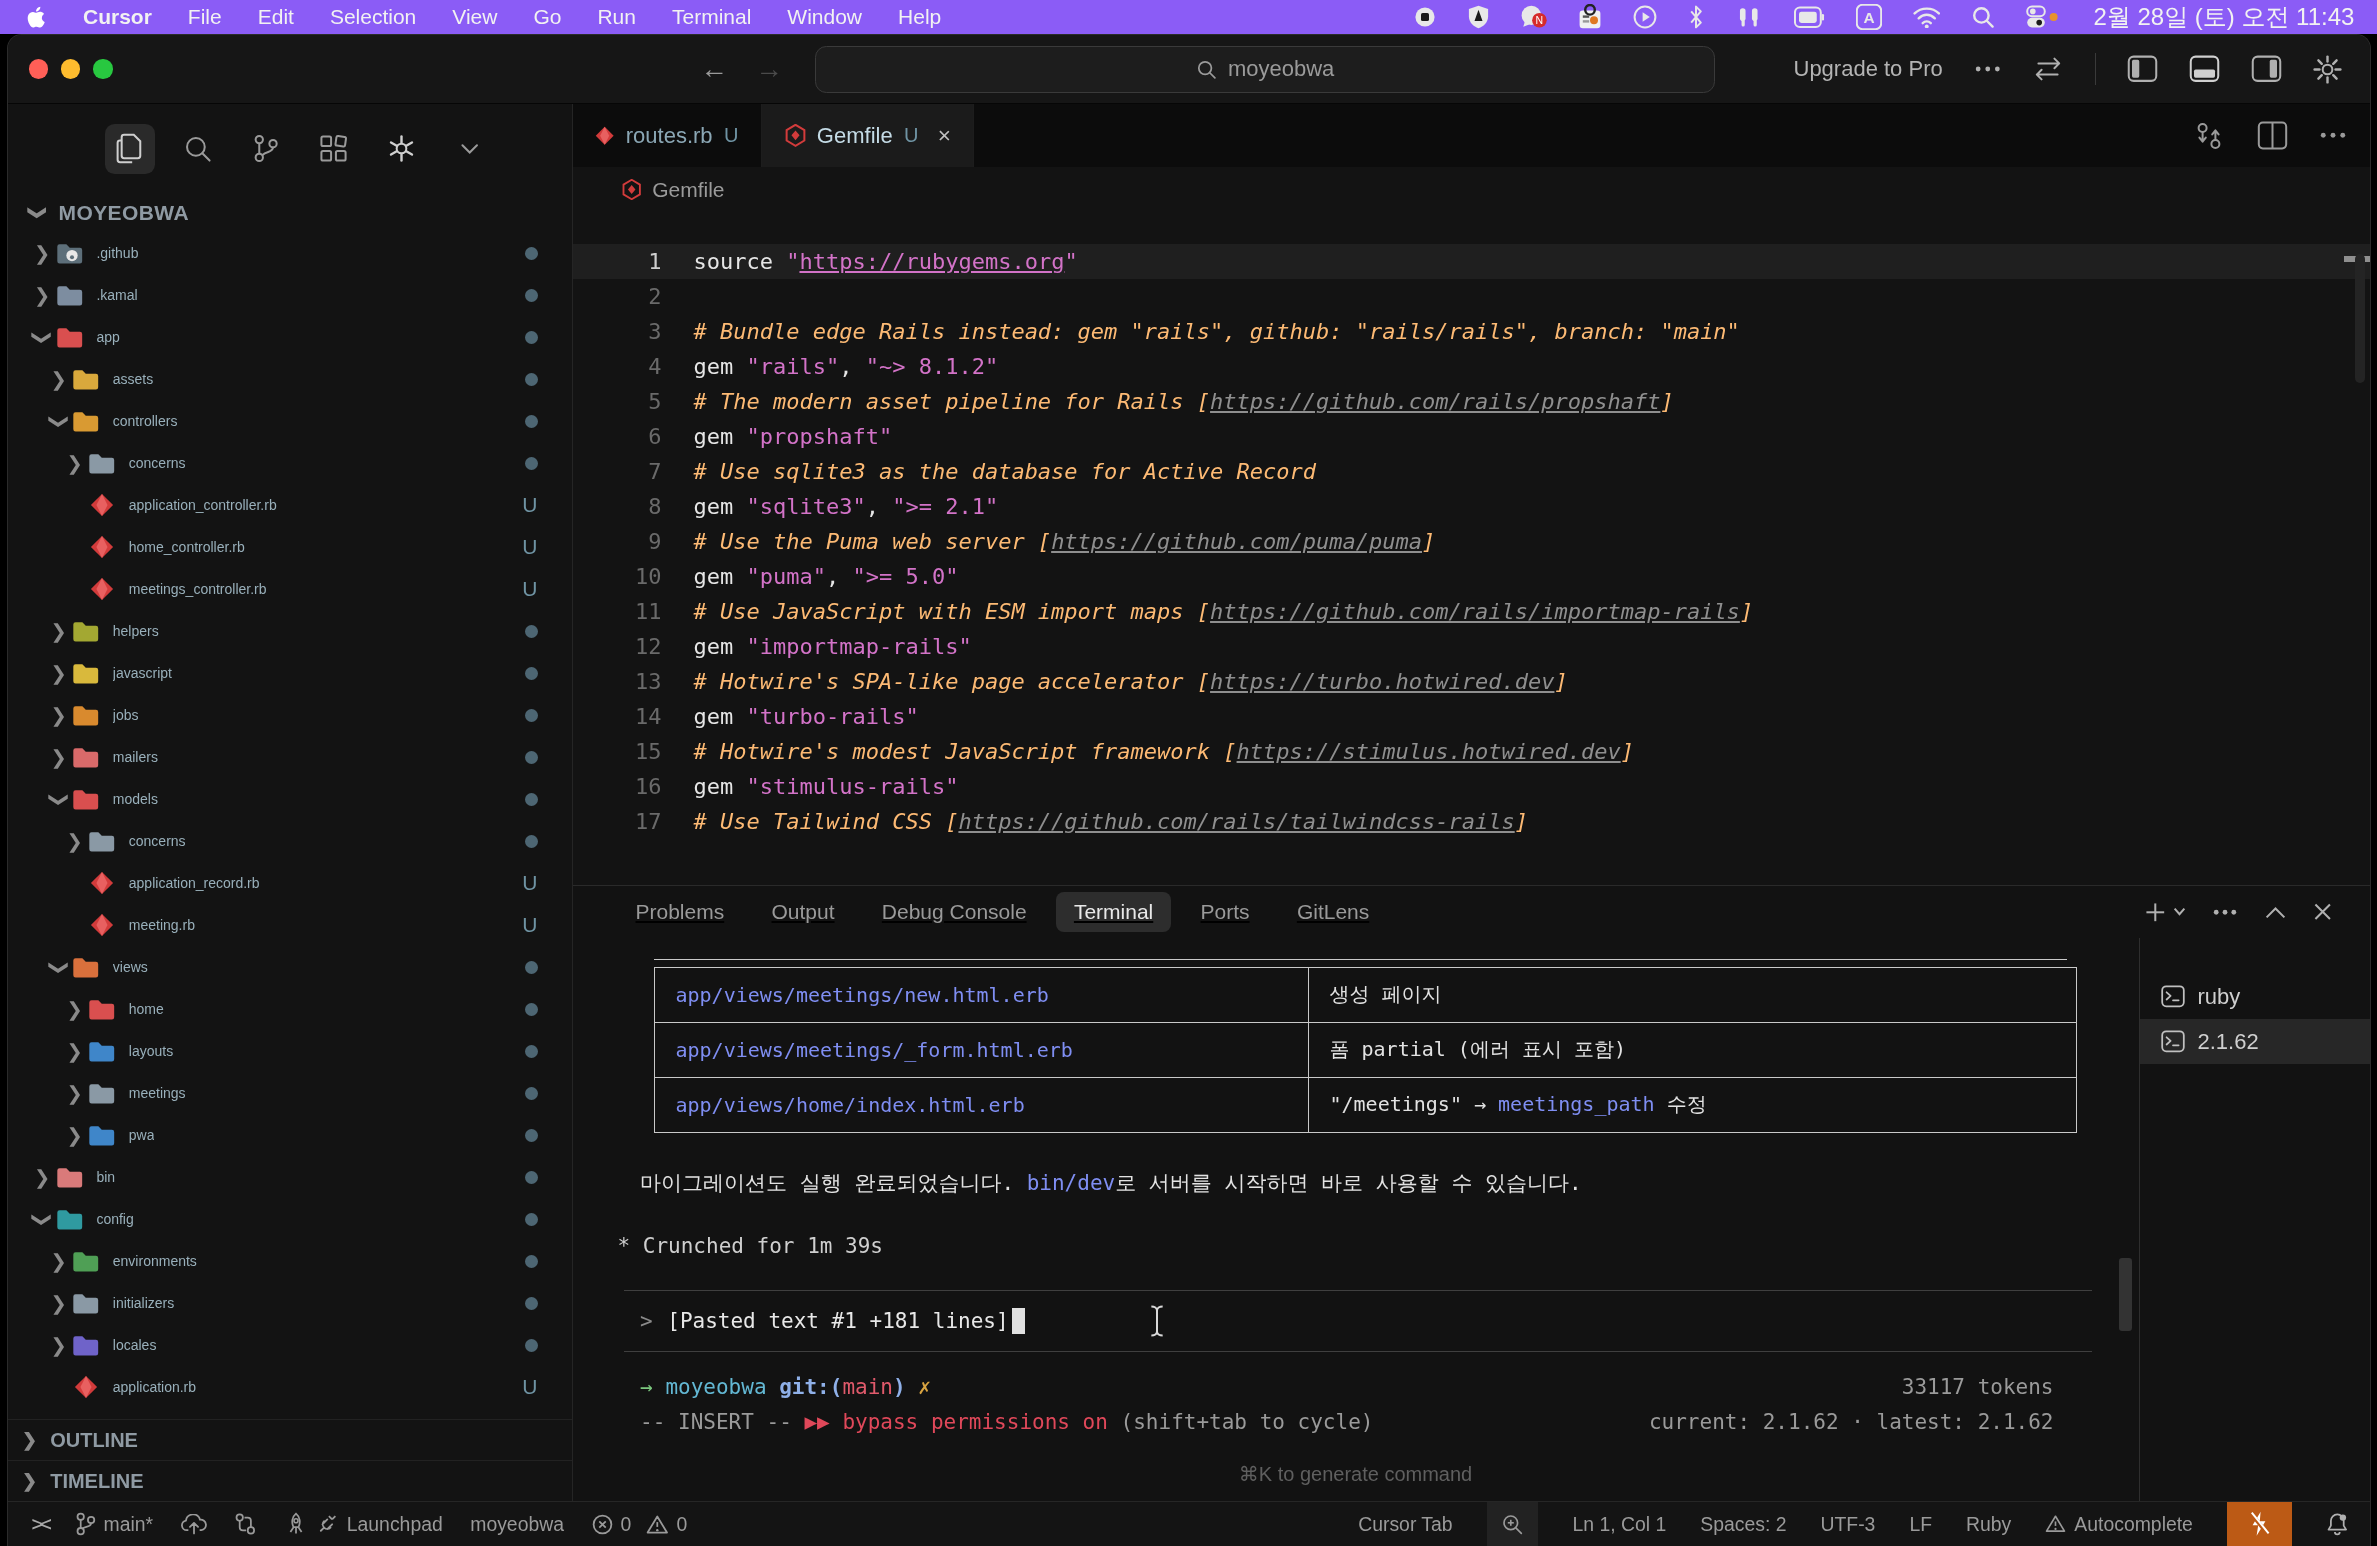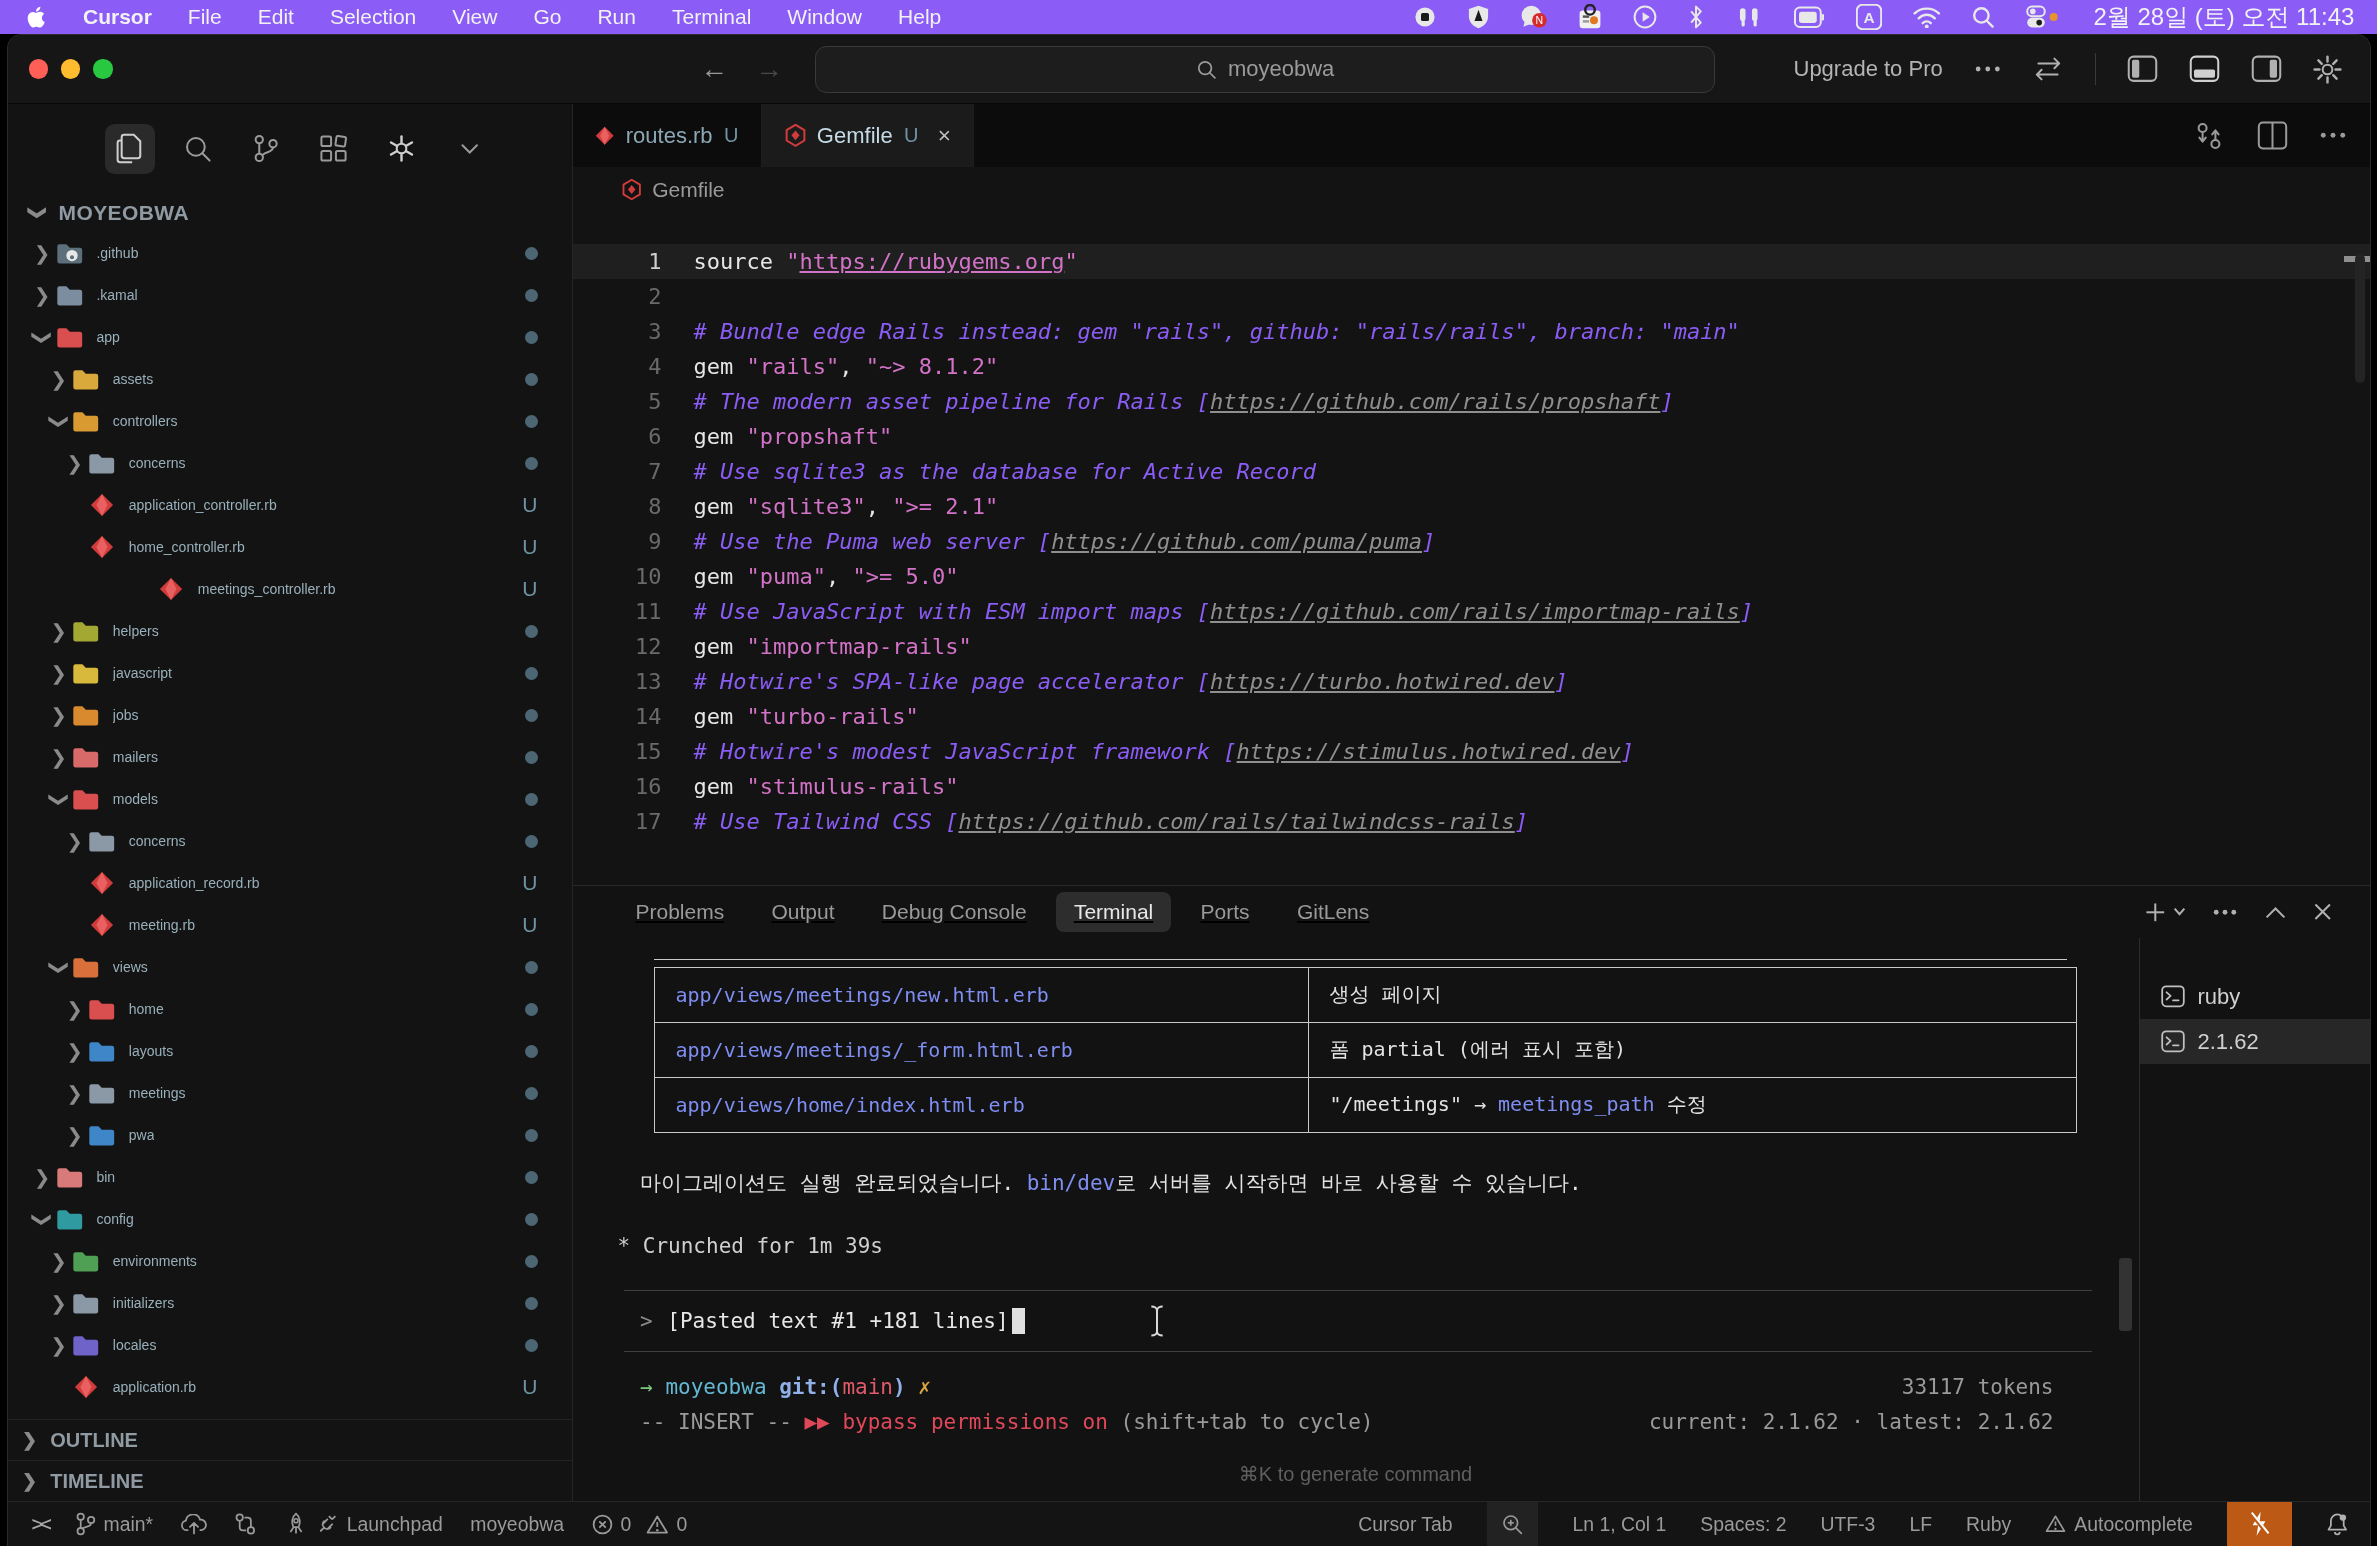--- a/index.html
+++ b/index.html
@@ -78,21 +78,21 @@
 
   
   .code-wrap{flex:1;position:relative;overflow:hidden;padding-top:32px;font-family:"DejaVu Sans Mono",monospace;}
   .code-line{display:flex;height:35px;line-height:35px;font-size:22px;white-space:pre;}
   .code-line .gutter{width:89px;flex:0 0 89px;text-align:right;color:#6a6a6a;padding-right:32px;}
   .code-line.current{background:#1f1f1f;}
   .code-line.current .gutter{color:#cfcfcf;}
   .tk-p{color:#e6e6e6;} 
   .tk-s{color:#d373c8;}
   .tk-su{color:#d373c8;text-decoration:underline;}
-  .tk-c{color:#8b5cf6;font-style:italic;}
+  .tk-c{color:#fdba74;font-style:italic;}
   .tk-u{color:#8f8f8f;font-style:italic;text-decoration:underline;}
   .scroll-marker{position:absolute;right:0;top:44px;width:26px;height:5.7px;background:#8f8f8f;}
   .scroll-thumb{position:absolute;right:4.9px;top:42px;width:9.7px;height:129px;background:#242424;border-radius:4.9px;}
 
   
   .panel{height:615px;flex:0 0 615px;border-top:0.8px solid #2a2a2a;display:flex;flex-direction:column;background:#121212;}
   .panel-header{height:52px;flex:0 0 52px;display:flex;align-items:center;position:relative;padding-left:45px;gap:11.3px;text-decoration:underline;}
   .ptab{color:#9a9a9a;font-size:21px;padding:8px 18px;border-radius:8px;cursor:pointer;white-space:nowrap;}
   .ptab.active{background:#2d2d2d;color:#e8e8e8;}
   .panel-actions{position:absolute;right:37px;display:flex;align-items:center;gap:27.5px;color:#b0b0b0;}
@@ -449,21 +449,21 @@
             <div class="tree-row" style="padding-left: 79px;">
               <span class="ticon">
                 <svg width="24" height="24" viewBox="0 0 26 26">
                   <path d="M13 1 L25 13 L13 25 L1 13 Z" fill="#d23b3b"></path>
                   <path d="M13 1 L19 13 L13 25 L7 13 Z" fill="#e86060"></path>
                 </svg>
               </span>
               <span class="tlabel">home_controller.rb</span>
               <span class="badge U">U</span>
             </div>
-            <div class="tree-row" style="padding-left: 108px; margin-left: 40px;">
+            <div class="tree-row" style="padding-left: 79px;">
               <span class="ticon">
                 <svg width="24" height="24" viewBox="0 0 26 26">
                   <path d="M13 1 L25 13 L13 25 L1 13 Z" fill="#d23b3b"></path>
                   <path d="M13 1 L19 13 L13 25 L7 13 Z" fill="#e86060"></path>
                 </svg>
               </span>
               <span class="tlabel">meetings_controller.rb</span>
               <span class="badge U">U</span>
             </div>
             <div class="tree-row" style="padding-left: 39px;">

